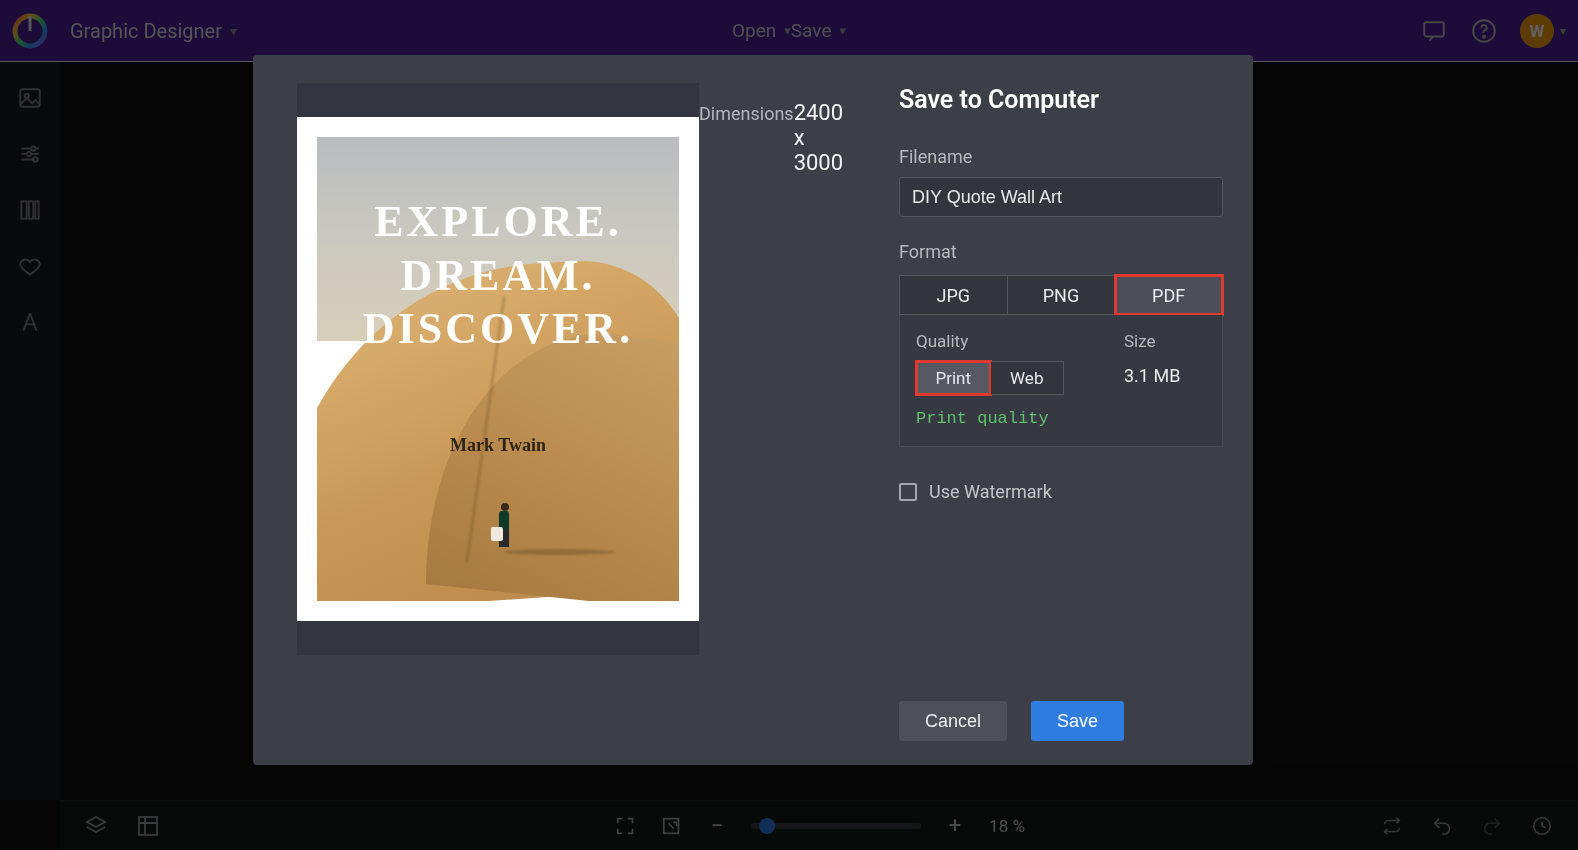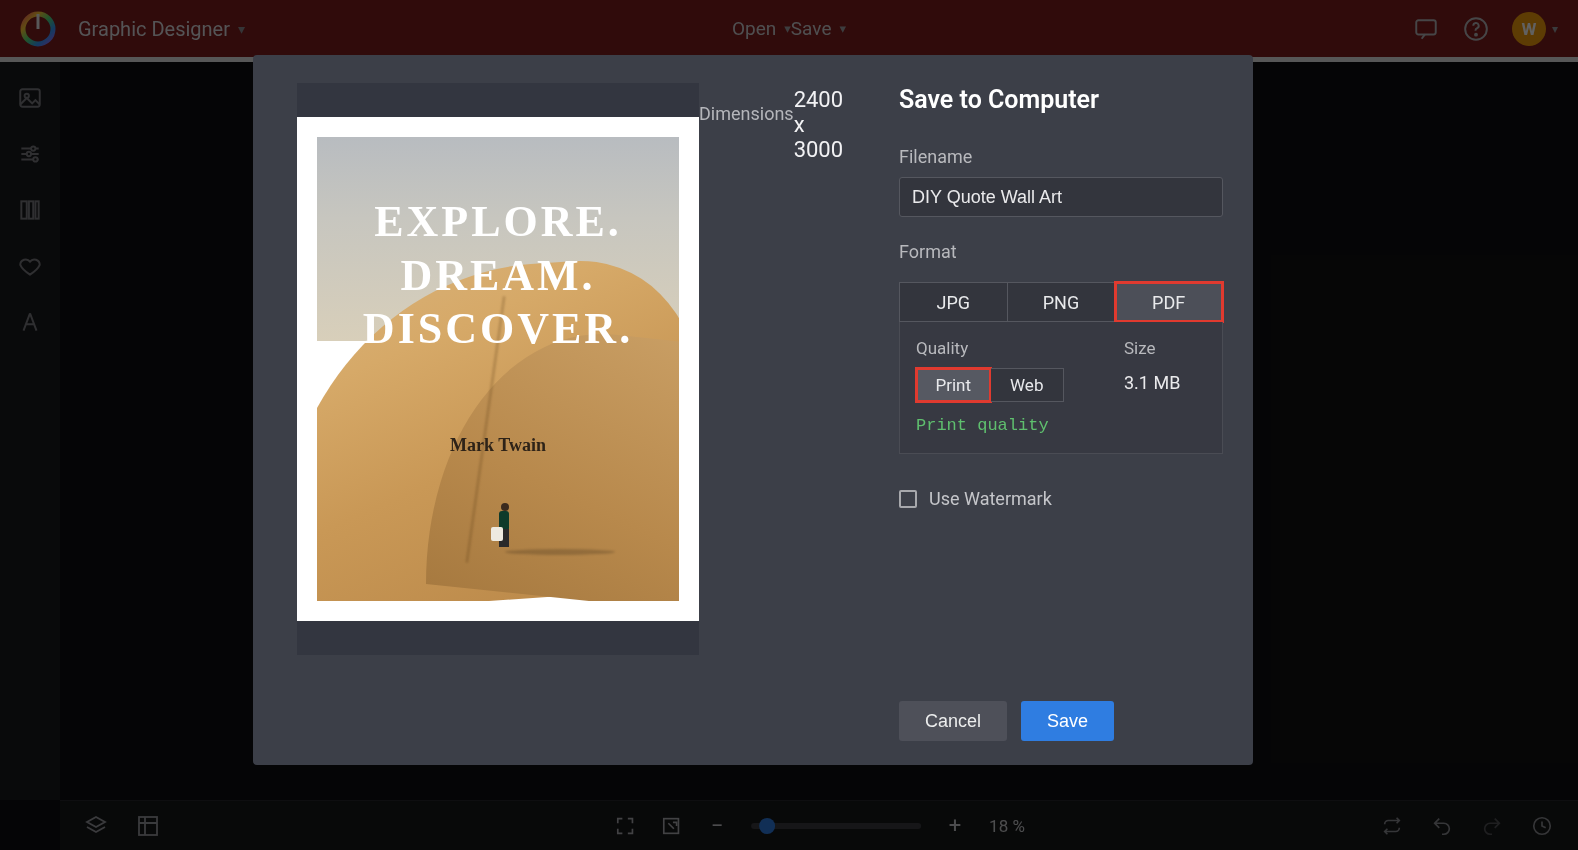--- a/index.html
+++ b/index.html
@@ -3,23 +3,23 @@
 <meta charset="utf-8">
 <style>
   * { box-sizing: border-box; margin: 0; padding: 0; }
   html, body { width: 1578px; height: 850px; overflow: hidden; font-family: -apple-system, BlinkMacSystemFont, "Segoe UI", Roboto, Helvetica, Arial, sans-serif; }
   body { background: #0f0f11; color: #e8e8ea; }
 
   
   .topbar {
     position: absolute; top:0; left:0; right:0; height:62px;
     display:flex; align-items:center;
-    background:#7f1d1d;
-    border-bottom:5px solid #e5e5e5;
-    padding:0 20px;
+    background:#4c1d95;
+    border-bottom:1px solid #e5e5e5;
+    padding:0 12px;
   }
   .logo { width:36px; height:36px; border-radius:50%; position:relative; margin-right:16px; }
   .logo svg { width:36px; height:36px; display:block; }
   .topbar .mode {
     font-size:20px; color:#dedee2; margin-left:6px;
     display:flex; align-items:center; gap:8px; cursor:pointer;
   }
   .topbar .mode .chev { font-size:14px; color:#8c8d92; }
   .topbar .center { position:absolute; left:50%; transform:translateX(-50%); display:flex; }
   .topbar .menuitem { font-size:19px; color:#cfcfd3; display:flex; align-items:center; gap:8px; cursor:pointer; }
@@ -96,32 +96,32 @@
   .poster-text { position:absolute; top:58px; left:0; right:0; text-align:center; color:#fff; font-weight:800; letter-spacing:3px; font-size:44px; line-height:1.22; font-family:Georgia, 'Times New Roman', serif;}
   .poster-author { position:absolute; top:298px; left:0; right:0; text-align:center; color:#2e2318; font-family:Georgia, 'Times New Roman', serif; font-weight:700; font-size:18px;}
   .walker { position:absolute; left:49%; bottom:54px; width:20px; height:44px; }
   .walker .body { position:absolute; left:5px; top:8px; width:10px; height:20px; background:#0e3a2a; border-radius:3px;}
   .walker .head { position:absolute; left:7px; top:0; width:8px; height:8px; background:#3a2a1e; border-radius:50%;}
   .walker .legs { position:absolute; left:5px; top:26px; width:10px; height:18px; background:#2a2a2a;}
   .walker .bag { position:absolute; left:-3px; top:24px; width:12px; height:14px; background:#eeeae0; border-radius:2px;}
   .shadow { position:absolute; left:52%; bottom:46px; width:110px; height:6px; background:rgba(0,0,0,0.18); border-radius:50%; filter:blur(1px);}
 
   .dim-label { color:#b5b6bb; font-size:18px; margin-top:20px; }
-  .dim-value { color:#f2f2f4; font-size:22px; margin-top:4px; }
+  .dim-value { color:#f2f2f4; font-size:22px; margin-top:17px; }
 
   .modal .formcol {
     flex:1; padding:30px 28px 24px 28px; display:flex; flex-direction:column;
   }
   .formcol h2 { font-size:25px; font-weight:600; color:#ffffff; margin-bottom:32px;}
   .flabel { font-size:18px; color:#b8b9bd; margin-bottom:10px; }
   .textinput {
     width:324px; height:40px; background:#33353d; border:1px solid #55575f; border-radius:3px;
     color:#eaeaec; font-size:18px; padding:0 12px; outline:none;
   }
-  .format-row { display:flex; margin-top:10px; width:324px;border-radius:13px; }
+  .format-row { display:flex; margin-top:3px; width:324px;border-radius:13px; }
   .seg { flex:1; height:40px; background:#33353d; border:1px solid #55575f; display:flex; align-items:center; justify-content:center; font-size:18px; color:#e9eaec; cursor:pointer;}
   .seg + .seg { border-left:none;}
   .seg.active { background:#4c4f58;}
   .redbox { outline:3px solid #e03a2f; outline-offset:-2px; }
 
   .sub-panel {
     width:324px; margin-top:0; background:#373942; border:1px solid #4a4c54; border-top:none;
     padding:16px 16px 18px 16px;
   }
   .sub-row { display:flex; gap:60px;}
@@ -131,21 +131,21 @@
   .qseg { flex:1; height:34px; background:#33353d; border:1px solid #55575f; display:flex; align-items:center; justify-content:center; font-size:17px; color:#e8e9ec; cursor:pointer;}
   .qseg + .qseg { border-left:none;}
   .qseg.active { background:#565962;}
   .sizeval { font-size:18px; color:#eaeaec; margin-top:4px;}
   .hint { color:#5fbf6e; font-size:17px; margin-top:14px;font-family:Liberation Mono, monospace;}
 
   .check-row { display:flex; align-items:center; gap:12px; margin-top:34px; cursor:pointer;}
   .checkbox { width:18px; height:18px; border:2px solid #a7a8ac; border-radius:2px; background:transparent;}
   .check-row span { font-size:18px; color:#c5c6ca;}
 
-  .modal-actions { margin-top:auto; display:flex; gap:14px;}
+  .modal-actions { margin-top:auto; display:flex; gap:24px;}
   .btn { height:40px; padding:0 26px; border:none; border-radius:3px; font-size:18px; cursor:pointer;}
   .btn-cancel { background:#4e5059; color:#eceded;}
   .btn-save { background:#2f7de1; color:#ffffff;}
 
   .spacer { margin-top:24px;}
 
   svg { display:block; }
 </style>
 </head>
 <body>

